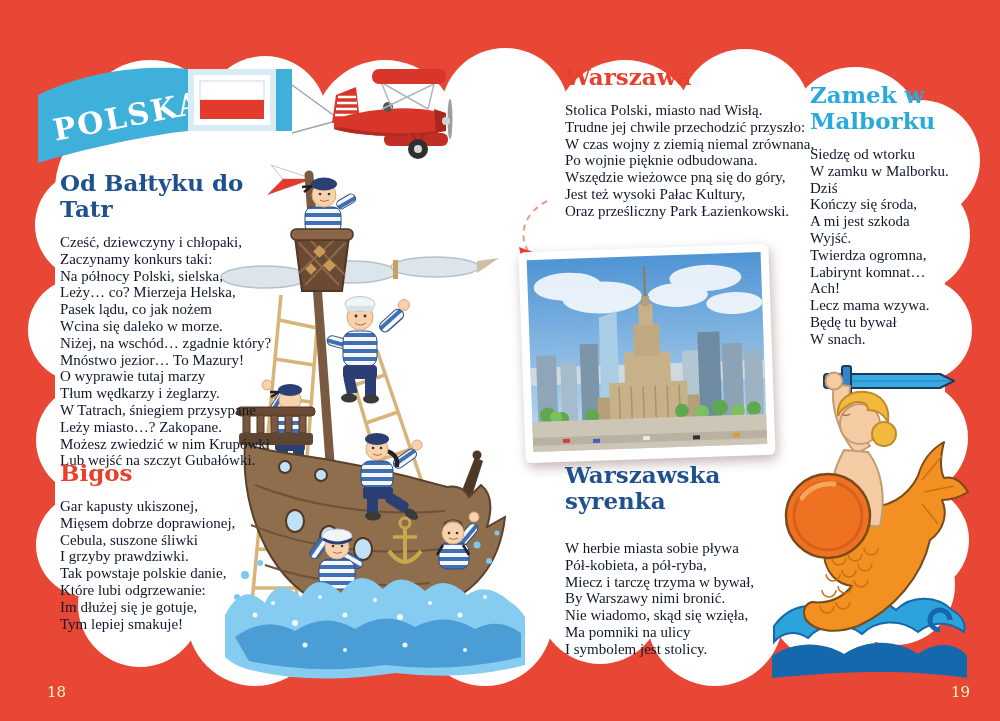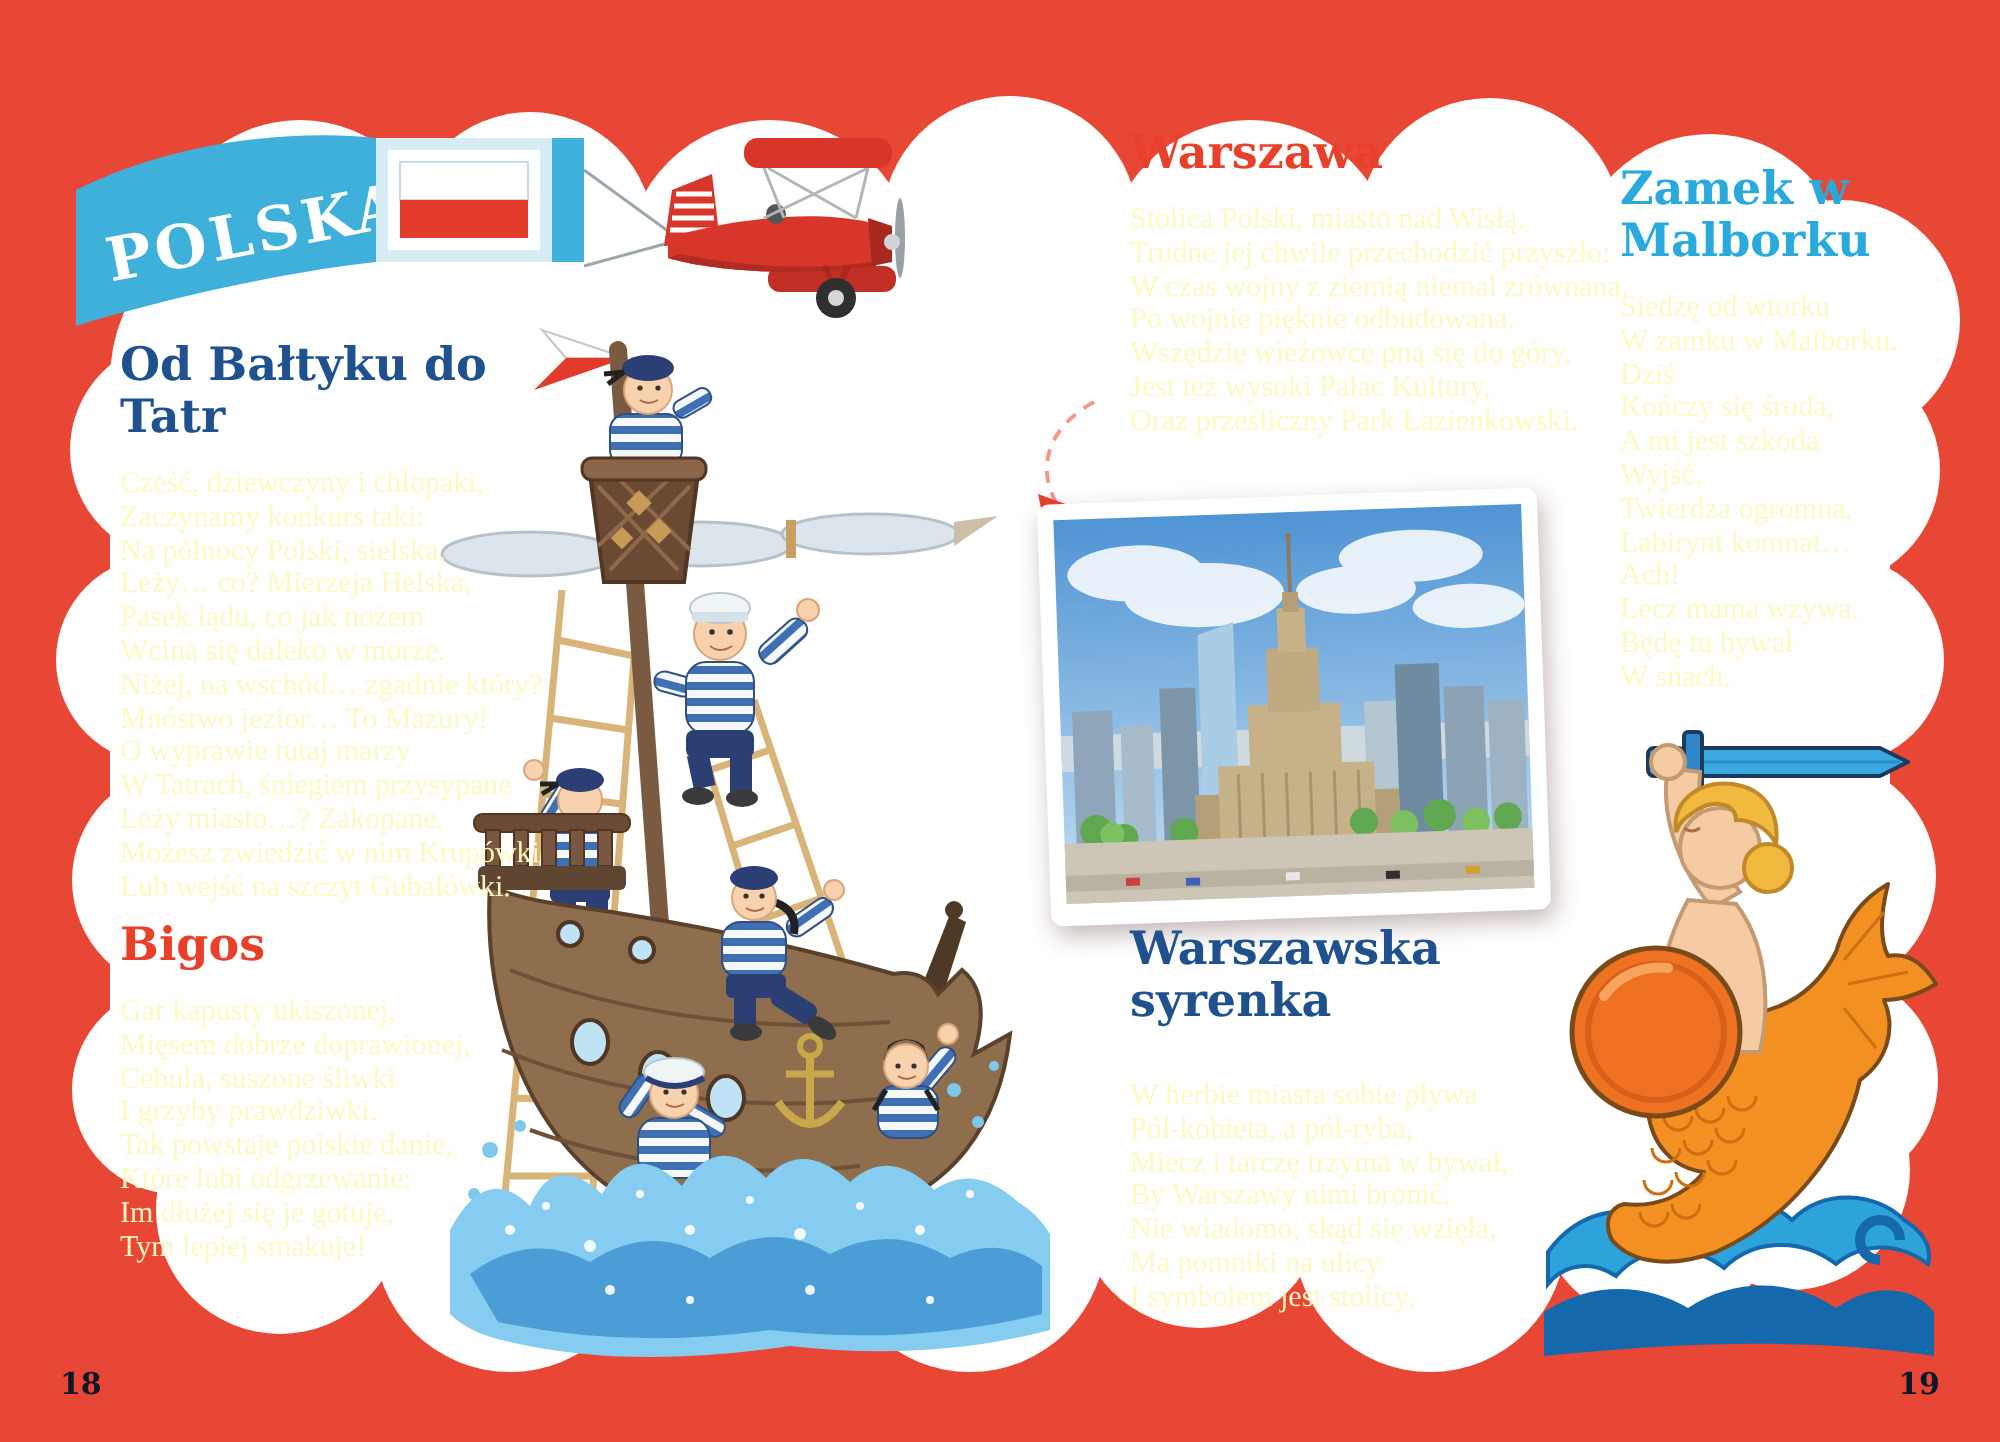--- a/index.html
+++ b/index.html
@@ -1,23 +1,23 @@
 <!DOCTYPE html>
 <html><head>
 <meta charset="utf-8">
 <style>
   html,body{margin:0;padding:0;}
   .page{position:relative;width:1000px;height:721px;background:#e94735;overflow:hidden;
         font-family:"Liberation Serif",serif;}
   .abs{position:absolute;}
   .h{font-family:"DejaVu Serif",serif;font-weight:bold;font-size:23px;line-height:26px;margin:0 0 12px 0;}
   .t-navy{color:#20518f}.t-red{color:#e8402a}.t-cyan{#2aa9dc;color:#2aa9dc}
-  .poem{font-size:15px;line-height:16.8px;color:#fef9c3;}
+  .poem{font-size:15px;line-height:16.8px;color:#0f172a;}
   .poem div{white-space:nowrap;}
-  .pagenum{font-family:"DejaVu Serif",serif;font-weight:bold;font-size:15px;color:#0f172a;}
+  .pagenum{font-family:"DejaVu Serif",serif;font-weight:normal;font-size:15px;color:#fef9c3;margin-left:17px;}
   .photo{position:absolute;left:522px;top:248px;width:234px;padding:8px 8px 11px 8px;background:#fff;
          border-radius:6px;box-shadow:2px 5px 12px rgba(60,20,10,.3);transform:rotate(-2deg);}
   .photo svg{display:block;border-radius:2px;}
   svg{overflow:visible;}
 </style>
 </head>
 <body>
 
 <div class="page">
 
@@ -281,20 +281,21 @@
     <div class="poem">
         <div>Cześć, dziewczyny i chłopaki,</div>
         <div>Zaczynamy konkurs taki:</div>
         <div>Na północy Polski, sielska,</div>
         <div>Leży… co? Mierzeja Helska,</div>
         <div>Pasek lądu, co jak nożem</div>
         <div>Wcina się daleko w morze.</div>
         <div>Niżej, na wschód… zgadnie który?</div>
         <div>Mnóstwo jezior… To Mazury!</div>
         <div>O wyprawie tutaj marzy</div>
+        <div>Tłum wędkarzy i żeglarzy.</div>
         <div>W Tatrach, śniegiem przysypane</div>
         <div>Leży miasto…? Zakopane.</div>
         <div>Możesz zwiedzić w nim Krupówki</div>
         <div>Lub wejść na szczyt Gubałówki.</div>
       </div>
   </div>
 
   <div class="abs" style="left:60px;top:460px;width:235px">
     <h2 class="h t-red">Bigos</h2>
     <div class="poem">

